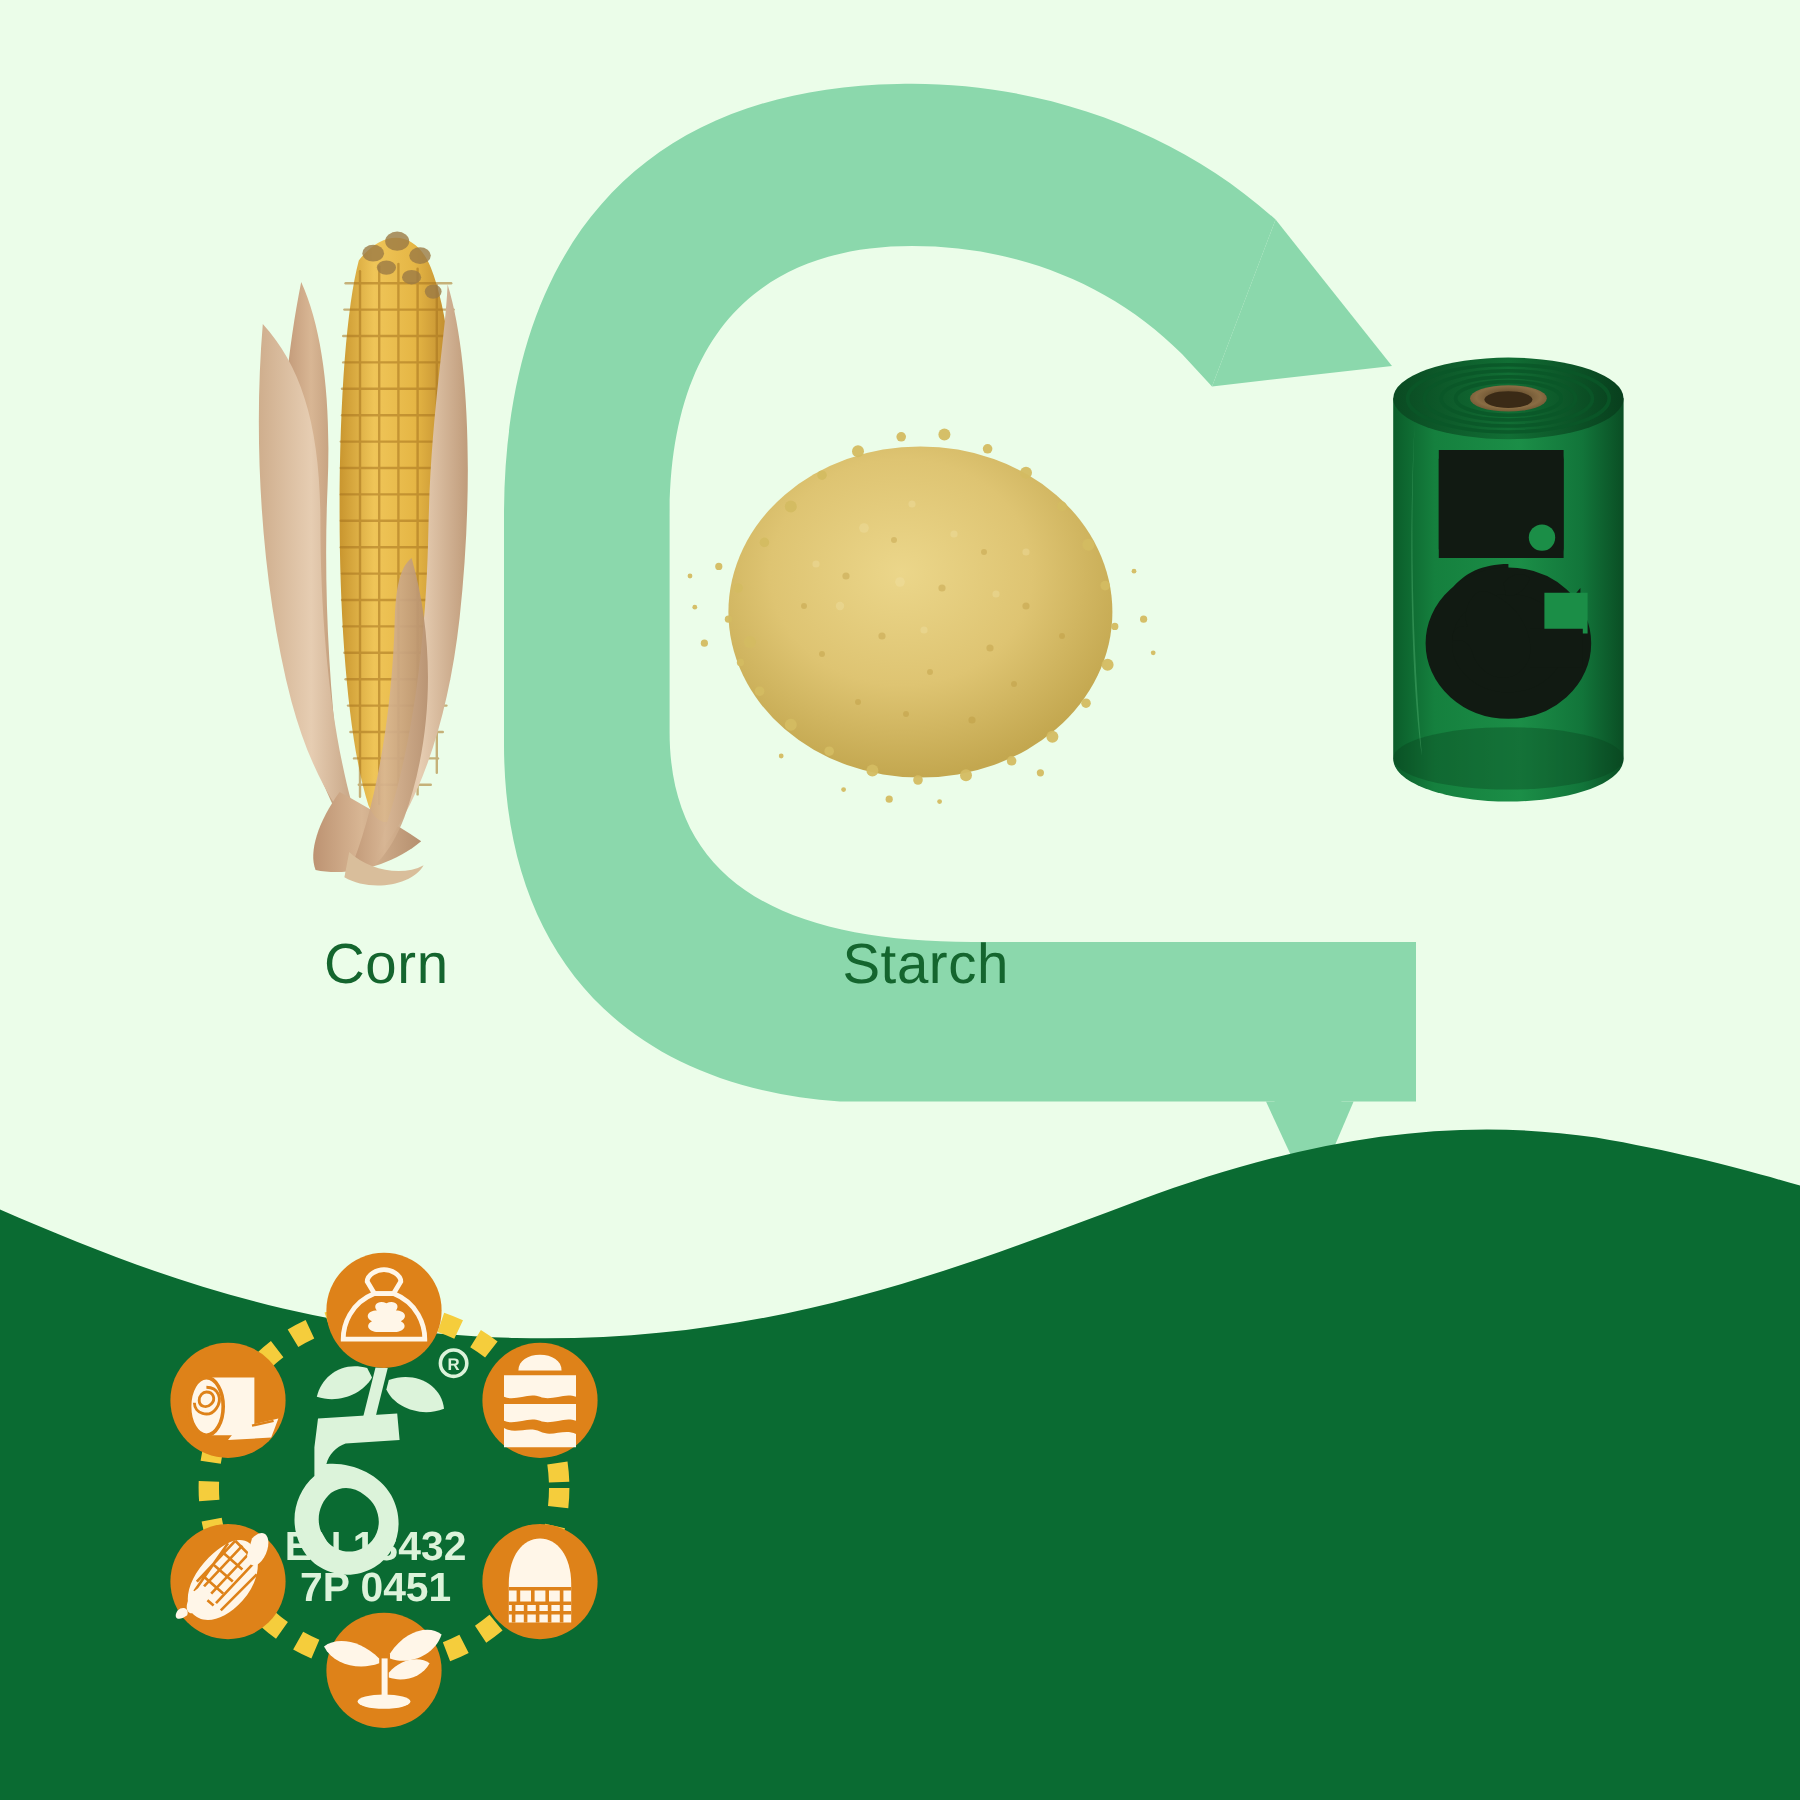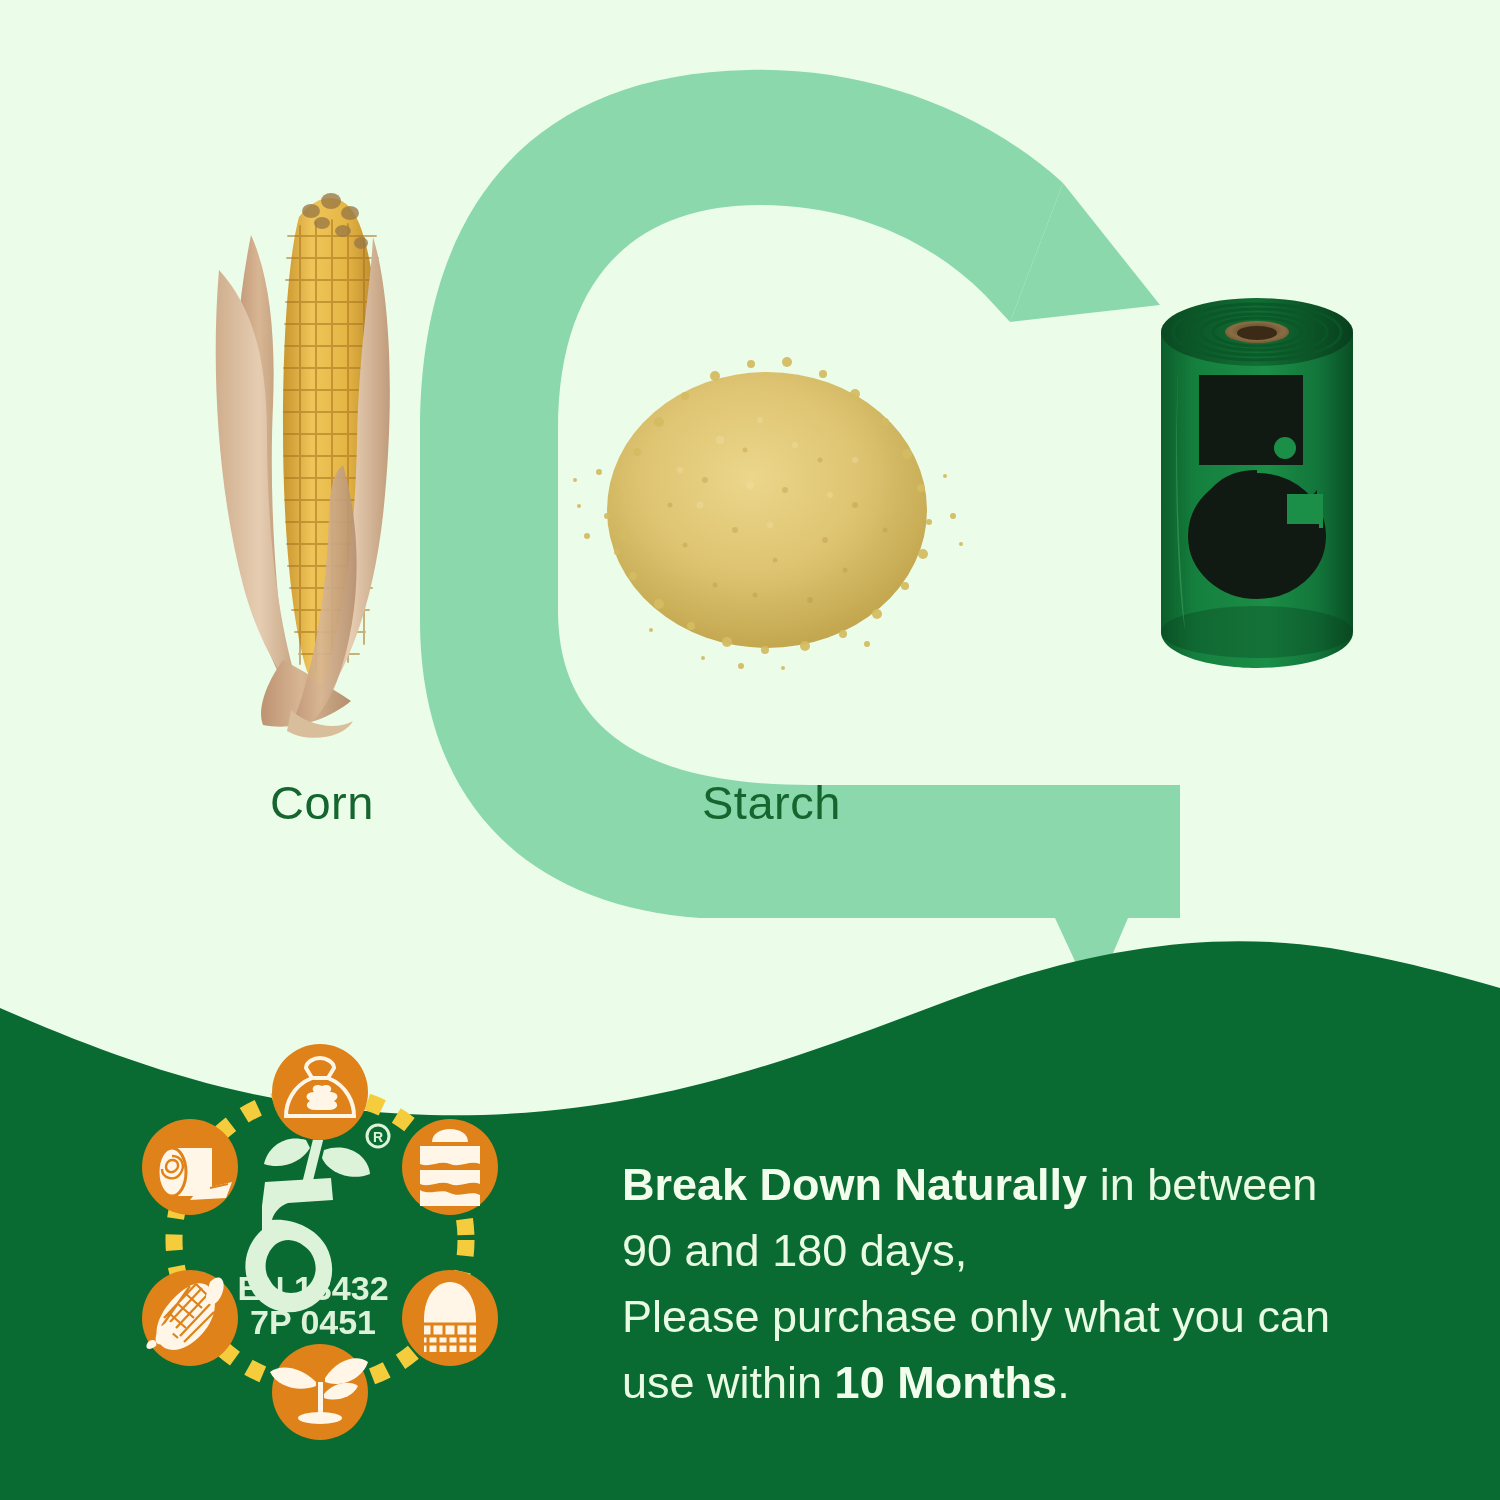--- a/index.html
+++ b/index.html
@@ -407,20 +407,14 @@
       <circle cx="80" cy="137" r="48" fill="#DE8219"></circle>
       <path d="M62 118 C54 118, 48 128, 48 142 C48 156, 54 166, 62 166 L102 166 L102 118 Z" fill="#FFF6E8"></path>
       <ellipse cx="62" cy="142" rx="14" ry="24" fill="#FFF6E8" stroke="#DE8219" stroke-width="3"></ellipse>
       <path d="M62 130 C68 130, 70 136, 66 140 C62 144, 56 142, 56 137 C56 133, 59 130, 62 130 Z" fill="none" stroke="#DE8219" stroke-width="2.4"></path>
       <path d="M62 126 C72 126, 76 136, 70 144 C64 152, 52 148, 52 139" fill="none" stroke="#DE8219" stroke-width="2.4"></path>
       <path d="M88 160 L122 152 L116 168 L80 170 Z" fill="#FFF6E8"></path>
       <path d="M100 158 L118 154" stroke="#DE8219" stroke-width="2" fill="none"></path>
     </g>
   </svg>
 
-  <div id="bottom-copy">
-    <span><b>Break Down Naturally</b><span> in between</span></span><br>
-    <span>90 and 180 days,</span><br>
-    <span>Please purchase only what you can</span><br>
-    <span><span>use within </span><b>10 Months</b><span>.</span></span>
-  </div>
 
 </div>
 
 </body></html>

